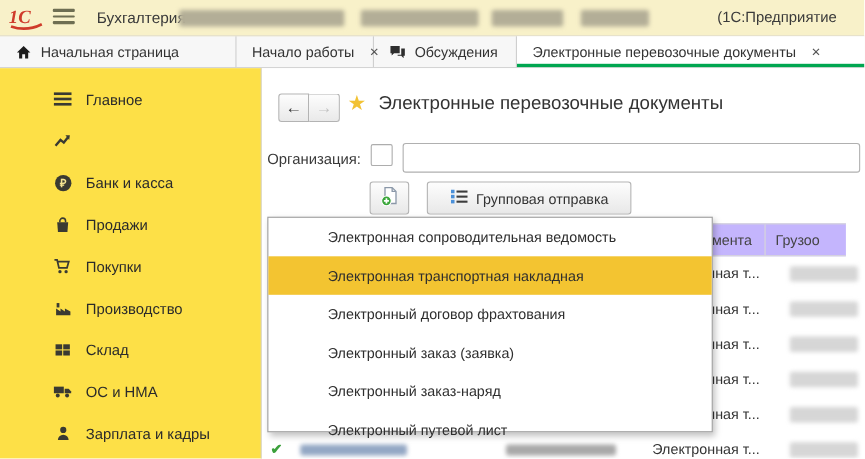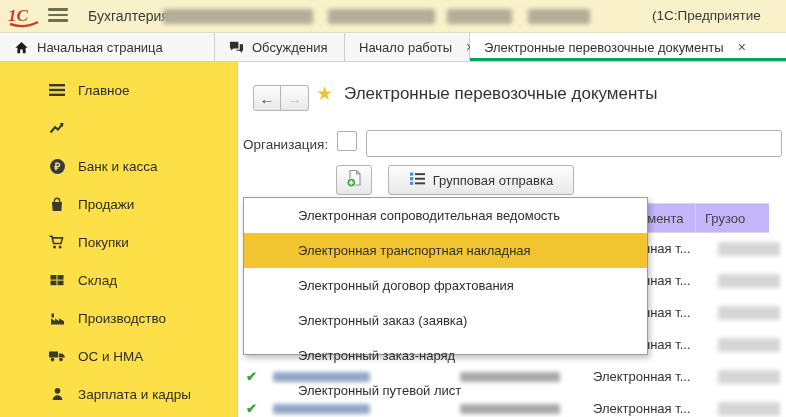--- a/index.html
+++ b/index.html
@@ -57,21 +57,21 @@
   .thead .h2 { position:absolute; left:149px; top:7px; font-size:13px; color:#444; }
 
   .trow { position:absolute; left:5px; width:543px; height:32px; cursor:pointer; }
   .trow .chk { position:absolute; left:3px; top:8px; color:#3ba03b; font-size:13px; font-weight:bold; }
   .trow .d-blur { position:absolute; left:30px; top:11px; width:97px; height:10px; background:#93a7c4; }
   .trow .n-blur { position:absolute; left:217px; top:11px; width:100px; height:10px; background:#a8a8a8; }
   .trow .ttype { position:absolute; left:350px; top:8px; font-size:13px; color:#333; white-space:nowrap; }
   .trow .c-blur { position:absolute; left:475px; top:9px; width:62px; height:14px; background:#d6d6d6; }
 
   
-  .menu { position:absolute; left:5px; top:135px; width:405px; height:158px; background:#fff; border:1px solid #9c9c9c; box-shadow:2px 3px 6px rgba(0,0,0,.25); z-index:10; }
+  .menu { position:absolute; left:5px; top:135px; width:405px; height:196px; background:#fff; border:1px solid #9c9c9c; box-shadow:2px 3px 6px rgba(0,0,0,.25); z-index:10; }
   .menu-item { height:35px; line-height:35px; padding-left:54px; font-size:13px; color:#2e2e2e; cursor:pointer; white-space:nowrap; }
   .menu-item.hl { background:#f3c431; }
 </style>
 </head>
 <body>
 
 <div class="screen">
 
   <div class="topbar">
     <svg class="logo" viewBox="0 0 34 24">
@@ -93,33 +93,33 @@
 
   <div class="tabbar">
     <div class="tab" style="width:215px;">
       <span class="tab-icon">
         <svg width="15" height="15" viewBox="0 0 16 16">
             <path d="M8 2 L14.5 8.2 H12.4 V14 H9.4 V10 H6.6 V14 H3.6 V8.2 H1.5 Z" fill="#1d1d1d"></path>
           </svg>
       </span>
       <span>Начальная страница</span>
     </div>
+    <div class="tab" style="width:125px;">
+      <span>Начало работы</span>
+      <span class="close">×</span>
+    </div>
     <div class="tab" style="width:130px;">
       <span class="tab-icon">
         <svg width="15" height="14" viewBox="0 0 16 15">
             <path d="M1 2 h9 v7 h-5.5 l-2.3 2.3 V9 H1 Z" fill="#2e2e2e"></path>
             <path d="M11.5 4.5 h3.5 v7 h-1.2 v2.3 L11.5 11.5 H8 V10.5 h3.5 Z" fill="#2e2e2e"></path>
           </svg>
       </span>
       <span>Обсуждения</span>
     </div>
-    <div class="tab" style="width:125px;">
-      <span>Начало работы</span>
-      <span class="close">×</span>
-    </div>
     <div class="tab active" style="flex:1; border-right:none;">
       <span>Электронные перевозочные документы</span>
       <span class="close">×</span>
       <span class="tab-green"></span>
     </div>
   </div>
 
   <div class="sidebar">
     <div class="side-item">
       <span class="sicon">
@@ -159,40 +159,40 @@
     </div>
     <div class="side-item">
       <span class="sicon">
         <svg width="18" height="16" viewBox="0 0 17 16">
             <path d="M1 2.2 h2.4 l1.7 7.3 h7.3 l1.6-5.6 H4.2" stroke="#3a3a32" stroke-width="1.6" fill="none"></path>
             <circle cx="6" cy="13" r="1.5" fill="#3a3a32"></circle>
             <circle cx="11.6" cy="13" r="1.5" fill="#3a3a32"></circle>
           </svg>
       </span>
         <span class="slabel">Покупки</span>
+    </div>
+    <div class="side-item">
+      <span class="sicon">
+        <svg width="17" height="15" viewBox="0 0 16 15">
+            <rect x="2" y="2.5" width="2.5" height="4" fill="#3a3a32"></rect>
+            <path d="M1.5 13.5 V7.5 l4 2.6 V7.5 l4 2.6 V7.5 l5 2.6 v3.4 Z" fill="#3a3a32"></path>
+          </svg>
+      </span>
+        <span class="slabel">Производство</span>
     </div>
     <div class="side-item">
       <span class="sicon">
         <svg width="16" height="15" viewBox="0 0 16 15">
             <rect x="1.5" y="2" width="6" height="4.6" fill="#3a3a32"></rect>
             <rect x="8.5" y="2" width="6" height="4.6" fill="#3a3a32"></rect>
             <rect x="1.5" y="7.6" width="6" height="4.6" fill="#3a3a32"></rect>
             <rect x="8.5" y="7.6" width="6" height="4.6" fill="#3a3a32"></rect>
           </svg>
       </span>
         <span class="slabel">Склад</span>
-    </div>
-    <div class="side-item">
-      <span class="sicon">
-        <svg width="17" height="15" viewBox="0 0 16 15">
-            <rect x="2" y="2.5" width="2.5" height="4" fill="#3a3a32"></rect>
-            <path d="M1.5 13.5 V7.5 l4 2.6 V7.5 l4 2.6 V7.5 l5 2.6 v3.4 Z" fill="#3a3a32"></path>
-          </svg>
-      </span>
-        <span class="slabel">Производство</span>
     </div>
     <div class="side-item">
       <span class="sicon">
         <svg width="18" height="14" viewBox="0 0 18 14">
             <rect x="1" y="2.5" width="9" height="6" fill="#3a3a32"></rect>
             <path d="M10.8 4.5 h3.6 l2.3 2.4 v1.6 h-5.9 Z" fill="#3a3a32"></path>
             <circle cx="4.5" cy="10.6" r="1.8" fill="#3a3a32"></circle>
             <circle cx="13" cy="10.6" r="1.8" fill="#3a3a32"></circle>
           </svg>
       </span>

